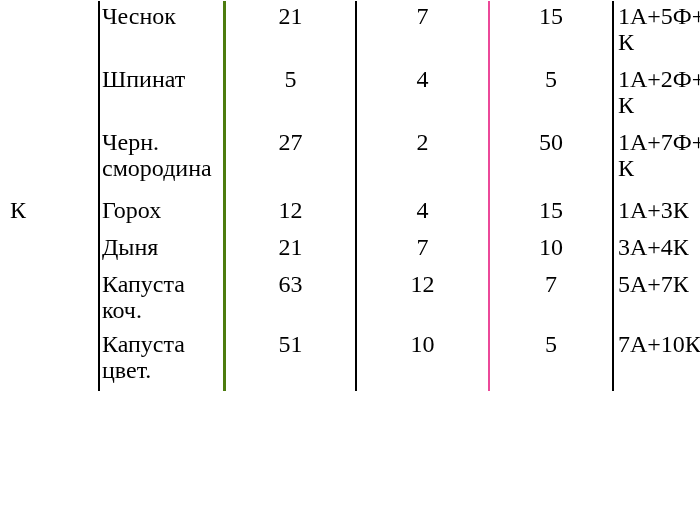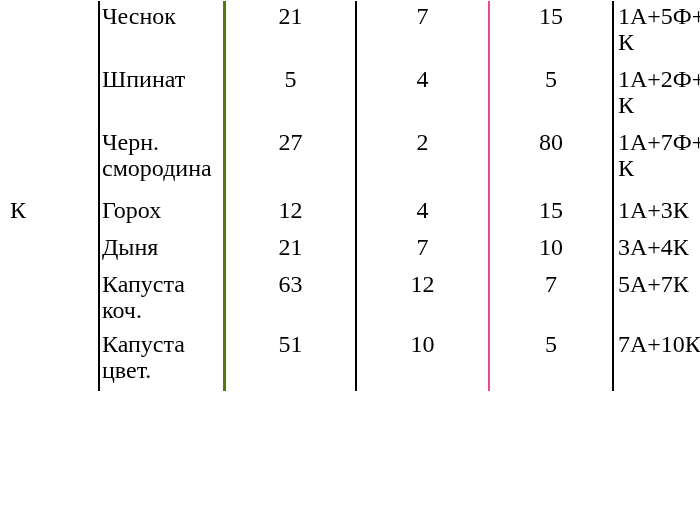--- a/index.html
+++ b/index.html
@@ -69,21 +69,21 @@
         <td class="c4">5</td>
         <td class="c5">1А+2Ф+9
 К</td>
       </tr>
       <tr class="h68">
         <td class="c0"></td>
         <td class="c1">Черн.
 смородина</td>
         <td class="c2">27</td>
         <td class="c3">2</td>
-        <td class="c4">80</td>
+        <td class="c4">50</td>
         <td class="c5">1А+7Ф+1
 К</td>
       </tr>
       <tr class="h37">
         <td class="c0">К</td>
         <td class="c1">Горох</td>
         <td class="c2">12</td>
         <td class="c3">4</td>
         <td class="c4">15</td>
         <td class="c5">1А+3К</td>

